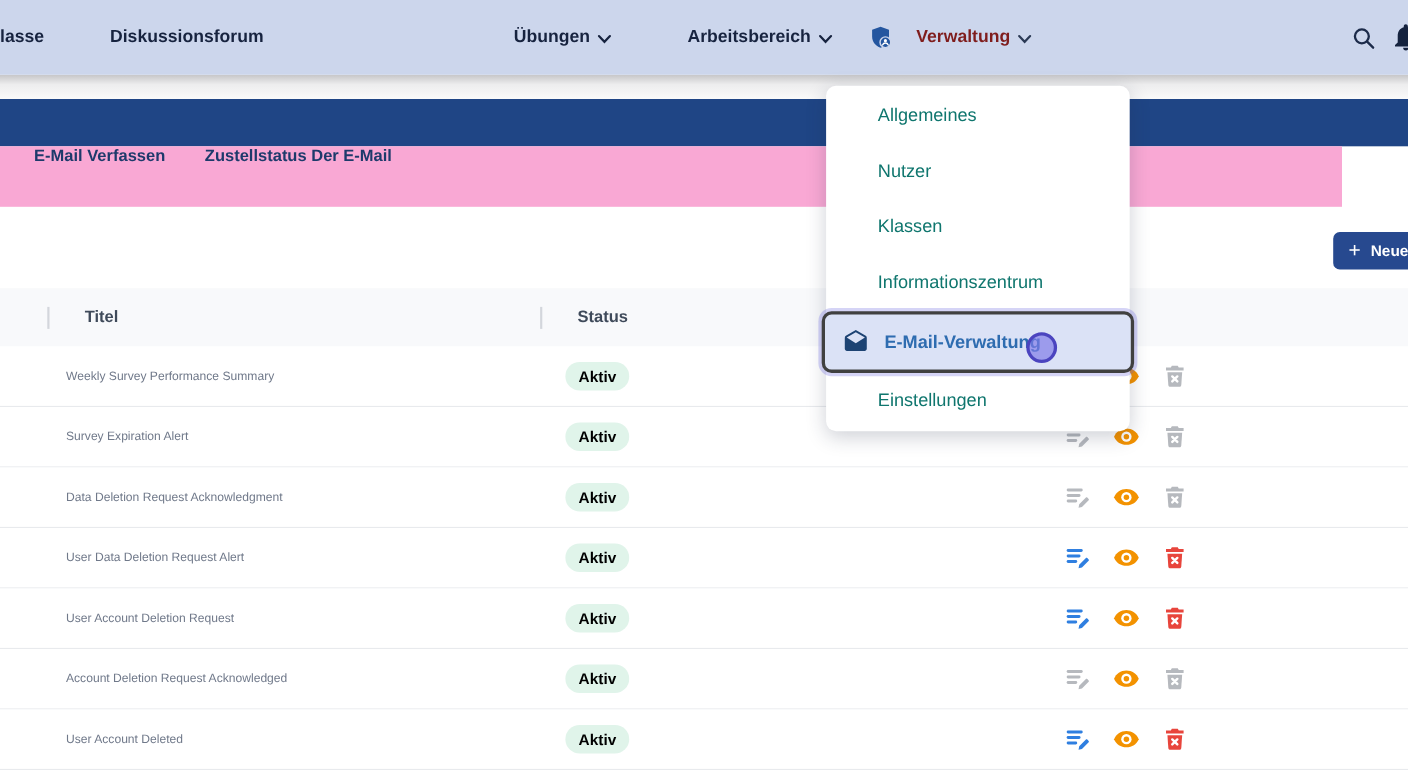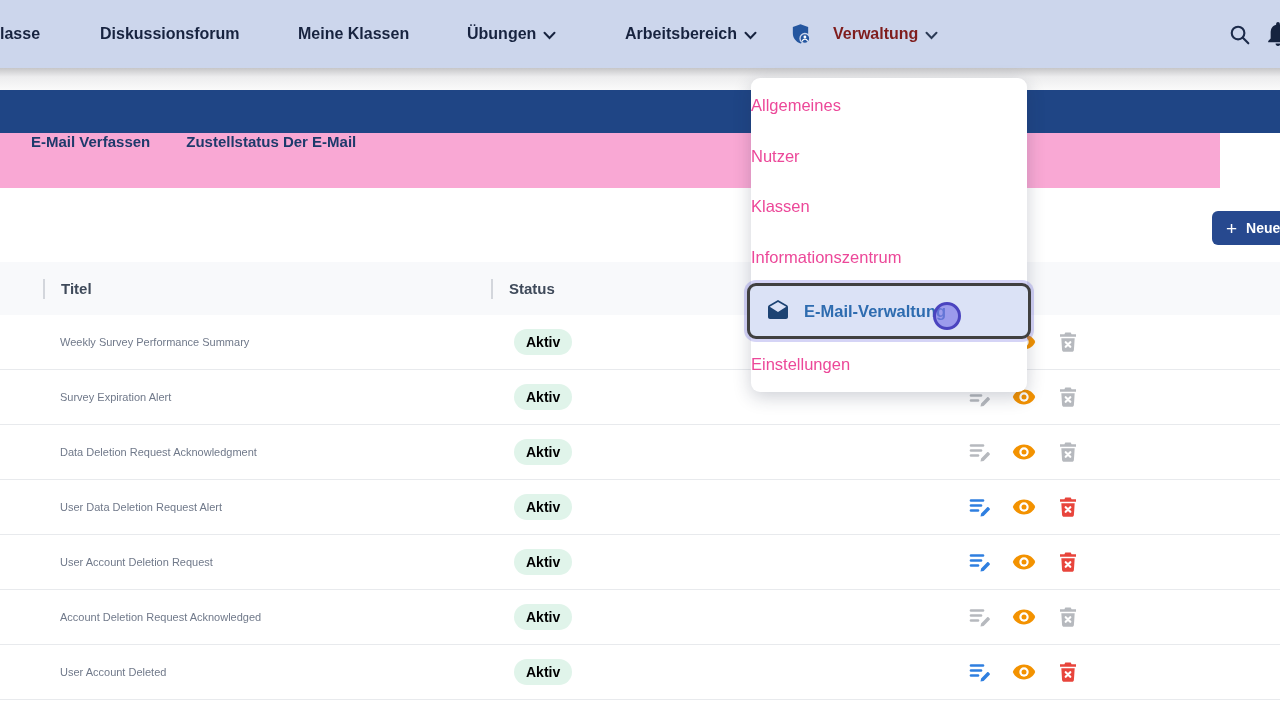--- a/index.html
+++ b/index.html
@@ -31,66 +31,63 @@
   .new-btn { position:absolute; left:1212px; top:211px; height:34px; width:120px;
              background:#27498f; color:#fff; border:none; border-radius:6px;
              display:flex; align-items:center; gap:9px; padding:0 14px;
              font-size:14px; font-weight:700; font-family:inherit; cursor:pointer; z-index:5; }
   .new-btn .plus { font-size:19px; font-weight:400; line-height:1; }
 
   
   .table { position:absolute; left:0; top:262px; width:1280px; }
   .thead { display:grid; grid-template-columns:60px 448px 450px 132px auto;
            height:53px; align-items:center; background:#f8f9fb; }
-  .th { display:flex; align-items:center; gap:16px; font-size:15px; font-weight:700; color:#3f4a5a; }
+  .th { display:flex; align-items:center; gap:32px; font-size:15px; font-weight:700; color:#3f4a5a; }
   .th .colbar { width:2px; height:20px; background:#d3d6dc; }
   .trow { display:grid; grid-template-columns:60px 448px 450px 132px auto;
           height:55px; align-items:center; border-bottom:1px solid #e8eaed; background:#fff; }
   .cell-title { font-size:11px; color:#70798a; }
   .badge { display:inline-flex; align-items:center; justify-content:center;
            margin-left:6px; height:26px; padding:0 12px; border-radius:13px;
            background:#e0f4ea; color:#000000; font-size:14px; font-weight:600; }
   .actions { display:flex; align-items:center; gap:20px; padding-left:10px; }
   .icon-btn { width:24px; height:24px; border:none; background:transparent; padding:0; cursor:pointer; display:flex; align-items:center; justify-content:center; }
   .icon-btn svg { width:24px; height:24px; display:block; }
   .edit.on  { color:#2f7fe0; }
   .edit.off { color:#b6b9be; }
   .eye      { color:#f39200; }
   .trash.on { color:#e8453c; }
   .trash.off{ color:#b6b9be; }
 
   
   .dropdown { position:absolute; left:751px; top:78px; width:276px; height:314px; z-index:40;
               background:#fff; border-radius:9px; box-shadow:0 5px 18px rgba(30,40,70,.22);
               display:flex; flex-direction:column; padding:2px 0; }
-  .menu-item { flex:1; display:flex; align-items:center; gap:14px;
-               font-size:16.5px; color:#ec4899; cursor:pointer; white-space:nowrap; }
+  .menu-item { flex:1; display:flex; align-items:center; padding-left:47px; gap:14px;
+               font-size:16.5px; color:#0f766e; cursor:pointer; white-space:nowrap; }
   .menu-item .mi-icon { display:none; width:24px; height:24px; }
   .menu-item.active { margin:0 -4px; padding-left:16px;
                background:#dbe2f6; border:3px solid #404040; border-radius:9px;
                box-shadow:0 0 0 3px rgba(104,99,223,.28);
                color:#2e6cb0; font-weight:600; }
   .menu-item.active .mi-icon { display:block; }
 
   
   .cursor-dot { position:absolute; left:933px; top:302px; width:28px; height:28px; border-radius:50%;
                 background:rgba(126,121,231,.68); border:3px solid #4b44bf; z-index:60; pointer-events:none; }
 </style>
 </head>
 <body>
 
 <div class="topnav">
   <div class="nav-item" style="left:0">
       <span>lasse</span>
     </div>
   <div class="nav-item" style="left:100px">
       <span>Diskussionsforum</span>
-    </div>
-  <div class="nav-item" style="left:298px">
-      <span>Meine Klassen</span>
     </div>
   <div class="nav-item" style="left:467px">
     <span>Übungen</span>
     <svg class="chev" width="13" height="9" viewBox="0 0 13 9">
         <path d="M1.5 1.8 6.5 7l5-5.2" fill="none" stroke="#17233f" stroke-width="2" stroke-linecap="round"></path>
       </svg>
   </div>
   <div class="nav-item" style="left:625px">
     <span>Arbeitsbereich</span>
     <svg class="chev" width="13" height="9" viewBox="0 0 13 9">

